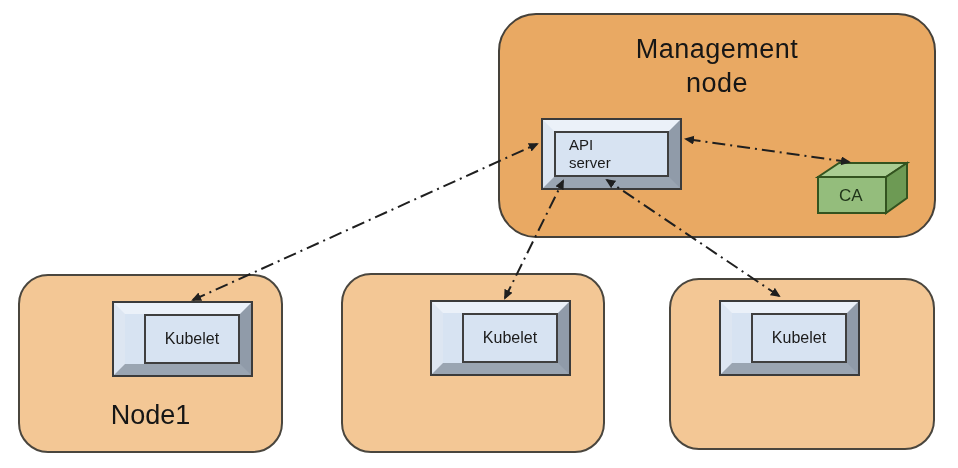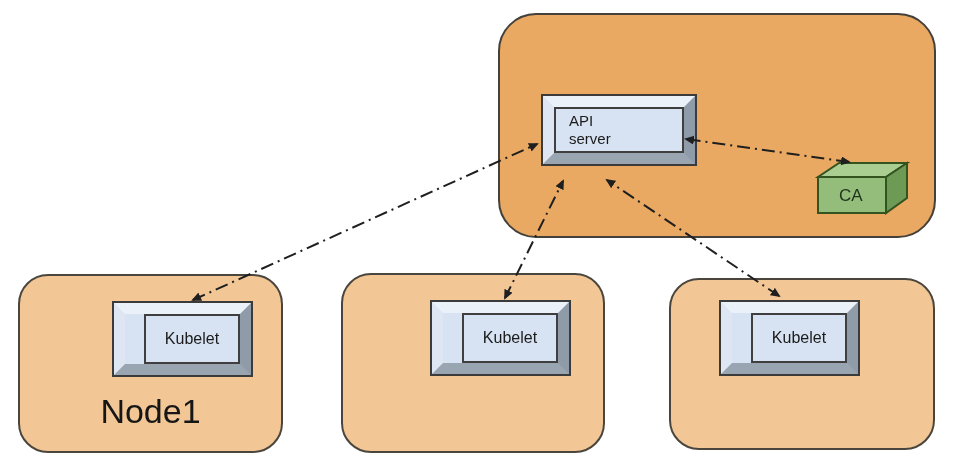--- a/index.html
+++ b/index.html
@@ -44,21 +44,21 @@
     box-sizing: border-box;
   }
   #node1 { left: 18px;  top: 274px; width: 265px; height: 179px; }
   #node2 { left: 341px; top: 273px; width: 264px; height: 180px; }
   #node3 { left: 669px; top: 278px; width: 266px; height: 172px; }
   .worker-label {
     position: absolute;
     left: 0; bottom: 20px;
     width: 100%;
     text-align: center;
-    font-size: 34px;
+    font-size: 27px;
     color: #161616;
   }
 
   
   .bevel {
     position: absolute;
     box-sizing: border-box;
     border: 11px solid;
     border-color: #ebf1f9 #909ba9 #9aa5b2 #dde6f2;
     box-shadow: 0 0 0 2px #3b3b3b;
@@ -69,22 +69,22 @@
     inset: 0;
     border: 2px solid #3f3f3f;
     background: #d7e3f2;
     box-sizing: border-box;
     display: flex;
     flex-direction: column;
     justify-content: center;
     color: #1b1b1b;
   }
   #api-server {
-    left: 543px; top: 96px;
-    width: 152px; height: 68px;
+    left: 543px; top: 120px;
+    width: 137px; height: 68px;
   }
   #api-server .panel {
     padding-left: 13px;
     font-size: 15px;
     line-height: 18px;
     text-align: left;
   }
   .kubelet {
     width: 137px; height: 72px;
   }
@@ -120,20 +120,24 @@
     stroke-width: 2;
     stroke-dasharray: 13 5 2 5;
   }
 </style>
 </head>
 <body>
 
 <div class="canvas">
 
   <div class="mgmt-box"></div>
+  <div class="mgmt-title">
+    <div>Management</div>
+    <div>node</div>
+  </div>
 
   <div class="bevel" id="api-server">
     <div class="panel">
       <div>API</div>
       <div>server</div>
     </div>
   </div>
 
   <svg id="ca-figure" width="98" height="58" viewBox="0 0 98 58">
     <polygon points="6,19 27,5 95,5 74,19" fill="#aacd92" stroke="#33531f" stroke-width="2"></polygon>

